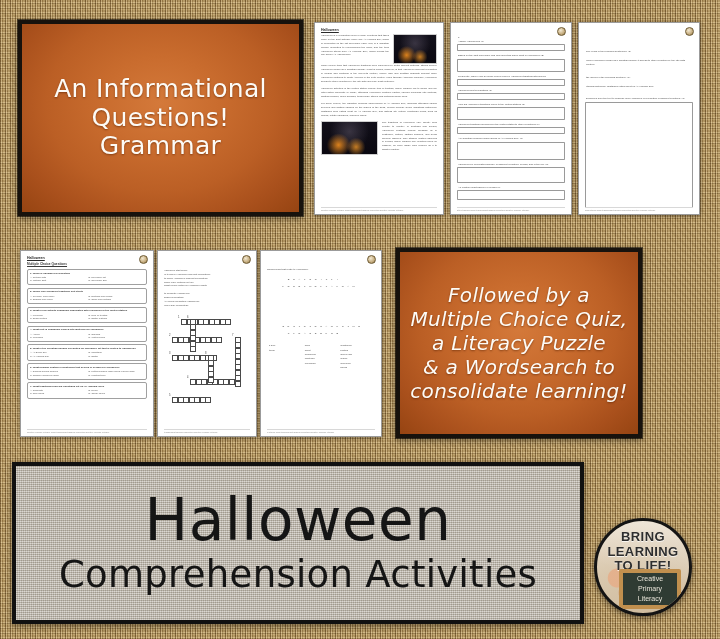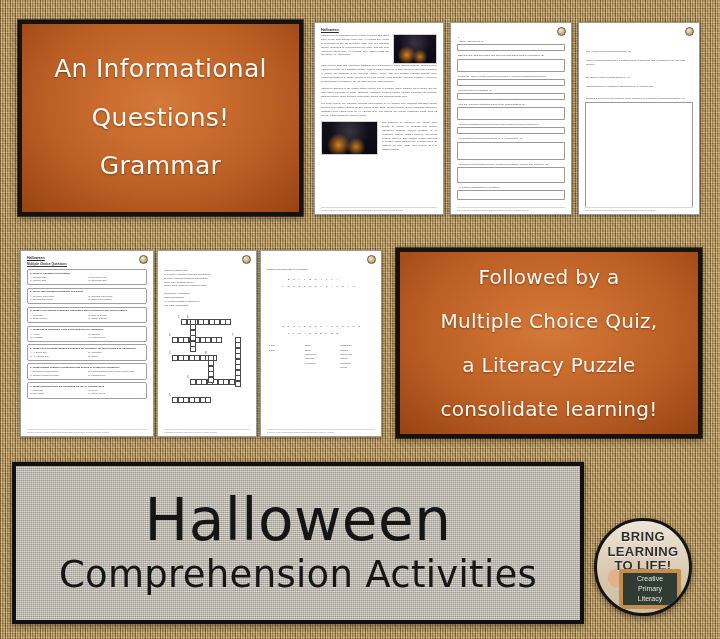--- a/index.html
+++ b/index.html
@@ -36,35 +36,34 @@
   .orange-panel {
     position: absolute;
     border: 4px solid #17120d;
     background: radial-gradient(ellipse at 50% 42%,
                 #d4793a 0%, #c96c2e 30%, #bb5f25 58%, #a9501c 80%, #964412 100%);
     box-shadow: 0 0 0 1px rgba(0,0,0,.55), 0 2px 7px rgba(0,0,0,.45);
     display: flex; flex-direction: column;
     align-items: center; justify-content: center;
     text-align: center;
     overflow: hidden;
-    gap: 20px;
   }
   .orange-panel .line {
     color: #fdfbf6;
     font-family: "DejaVu Sans", sans-serif;
     font-weight: 400;
     letter-spacing: .3px;
     text-shadow: 0 1px 2px rgba(80,30,0,.55);
     white-space: nowrap;
   }
 
   #panel-headline { left: 18px; top: 20px; width: 285px; height: 196px; }
   #panel-headline .line { font-size: 25px; line-height: 1.14; }
 
-  #panel-followup { left: 396px; top: 248px; width: 306px; height: 190px; }
+  #panel-followup { left: 396px; top: 248px; width: 246px; height: 190px; font-style: italic; }
   #panel-followup .line { font-size: 20px; line-height: 1.2; }
 
   
   .page {
     position: absolute;
     background: #ffffff;
     border: 1px solid #9b9b9b;
     box-shadow: 0 1px 4px rgba(0,0,0,.40);
     overflow: hidden;
     padding: 5px 6px 4px 6px;
@@ -294,20 +293,21 @@
   <div class="q-line" style="margin-top:6px">Italians historically abstained eating meat on All Hallows' Eve.</div>
   <div class="q-line" style="margin-top:9px">Examples from the text to describe how Halloween is celebrated in different countries. (3)</div>
   <div class="ans-box" style="height:106px;margin-top:2px"></div>
   <div class="pg-foot">www.literacy.www.teacherspayteachers.com/Store/Creative-Primary-Literacy</div>
 </div>
 
 <div class="orange-panel" id="panel-followup">
   <div class="line">Followed by a</div>
   <div class="line">Multiple Choice Quiz,</div>
   <div class="line">a Literacy Puzzle</div>
+  <div class="line">&amp; a Wordsearch to</div>
   <div class="line">consolidate learning!</div>
 </div>
 
 <div class="page" id="page-quiz">
   <div class="pg-logo"></div>
   <div class="pg-title">Halloween</div>
   <div class="pg-sub">Multiple Choice Questions</div>
   <div id="quiz-list">
       <div class="mcq">
         <div class="mcq-q">1. When is Halloween celebrated?</div>

